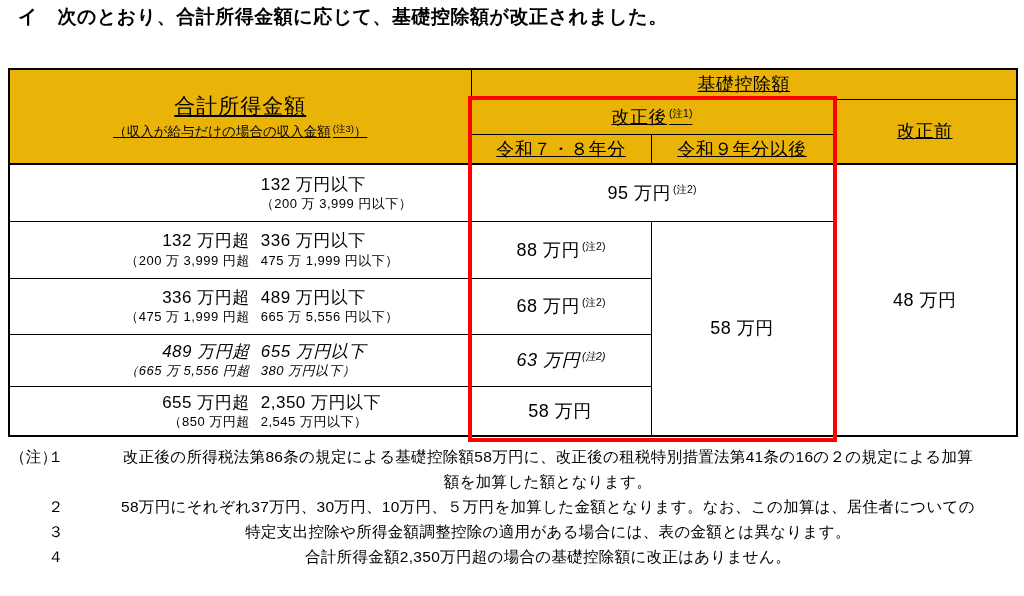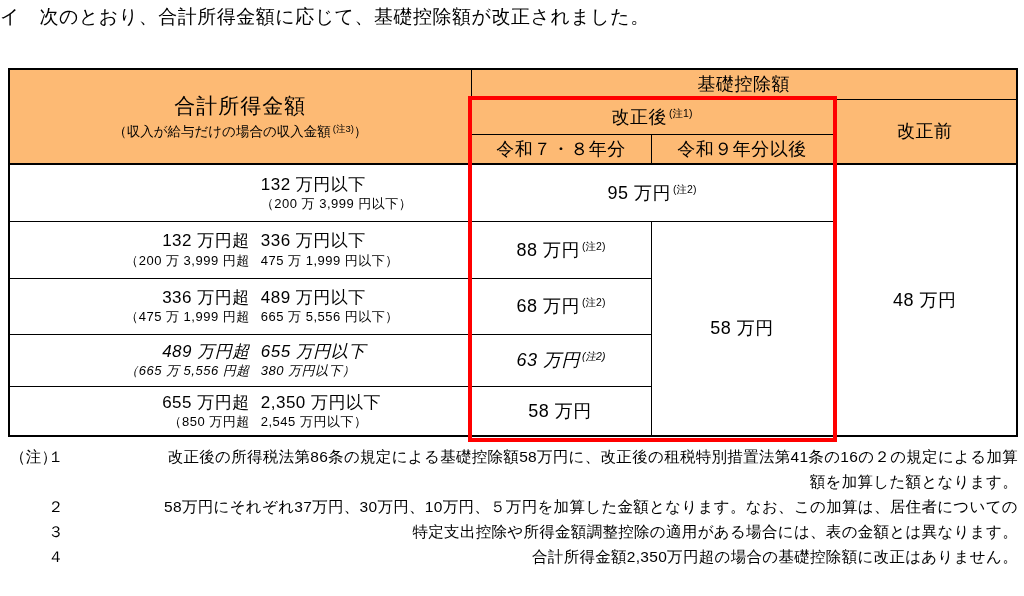--- a/index.html
+++ b/index.html
@@ -9,22 +9,22 @@
     background: #ffffff;
     position: relative;
     overflow: hidden;
     font-family: "Liberation Sans", "DejaVu Sans", sans-serif;
     color: #000;
     -webkit-font-smoothing: antialiased;
   }
 
   
   .heading {
-    position: absolute; left: 0; top: 4px;
-    font-size: 19px; font-weight: 400; letter-spacing: 0.5px;
+    position: absolute; left: 18px; top: 4px;
+    font-size: 19px; font-weight: 700; letter-spacing: 0.5px;
     white-space: nowrap;
   }
   .subheading {
     position: absolute; left: 10px; top: 31px;
     font-size: 19px; font-weight: 500; letter-spacing: 0.5px;
     white-space: nowrap;
     margin-top: 40px;
   }
 
   
@@ -36,21 +36,21 @@
     border: 2px solid #000;
   }
   table.deduction td {
     border: 1.5px solid #000;
     padding: 0;
     text-align: center;
     vertical-align: middle;
     font-size: 18px;
     letter-spacing: 0.5px;
   }
-  table.deduction thead td { background: #fdba74; }
+  table.deduction thead td { background: #eab308; text-decoration: underline; }
   table.deduction tbody tr:first-child td { border-top: 2px solid #000; }
 
   tr.hrow1 { height: 30px; }
   tr.hrow2 { height: 35px; }
   tr.hrow3 { height: 30px; }
   tr.drow1 { height: 57px; }
   tr.drow2 { height: 57px; }
   tr.drow3 { height: 56px; }
   tr.drow4 { height: 52px; font-style: italic; }
   tr.drow5 { height: 50px; }
@@ -91,21 +91,21 @@
   .notes {
     position: absolute; left: 10px; top: 444px;
     width: 1008px;
     font-size: 15.5px;
     line-height: 25px;
     letter-spacing: 0.3px;
   }
   .note-row { display: grid; grid-template-columns: 38px 30px 1fr; }
   .note-label { text-align: left; }
   .note-num   { text-align: left; }
-  .note-text  { text-align: right; }
+  .note-text  { text-align: center; }
 </style>
 </head>
 <body>
 
 <div class="heading">イ　次のとおり、合計所得金額に応じて、基礎控除額が改正されました。</div>
 <div class="subheading">【基礎控除額（改正された範囲）】</div>
 
 <table class="deduction">
   <colgroup>
     <col style="width:462px">

